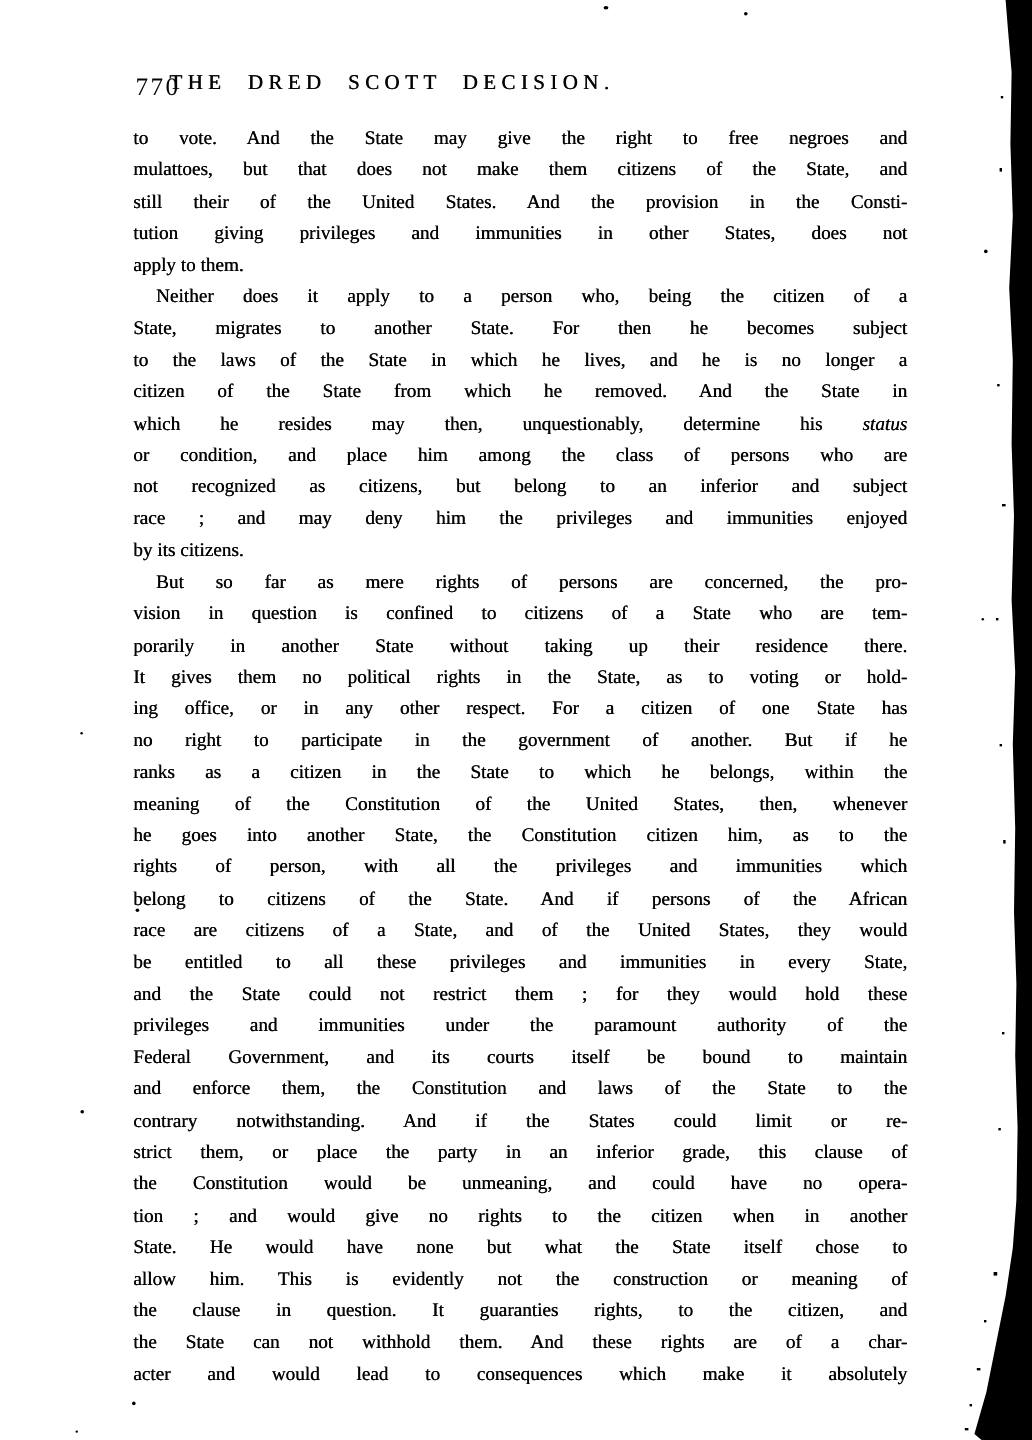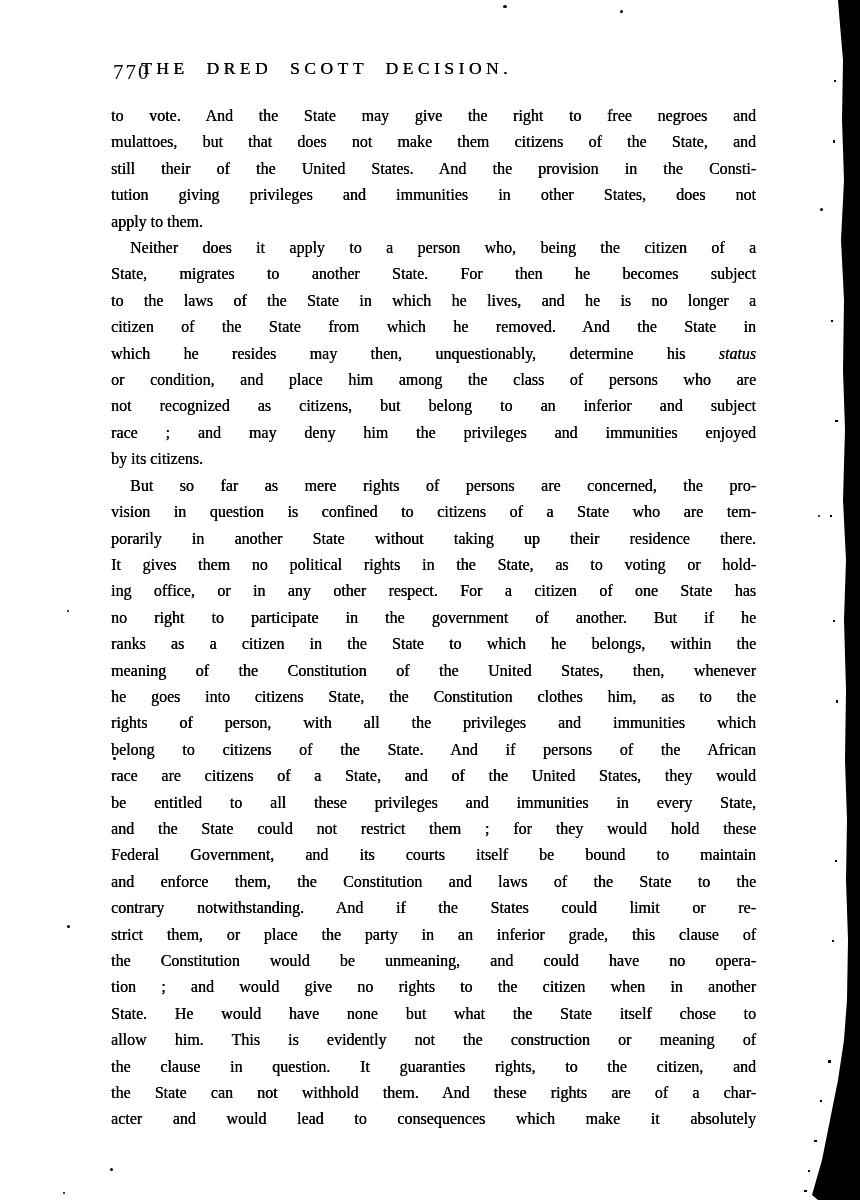--- a/index.html
+++ b/index.html
@@ -96,26 +96,27 @@
       </div>
       <div class="para indent">
         <div class="line">But so far as mere rights of persons are concerned, the pro-</div>
         <div class="line">vision in question is confined to citizens of a State who are tem-</div>
         <div class="line">porarily in another State without taking up their residence there.</div>
         <div class="line">It gives them no political rights in the State, as to voting or hold-</div>
         <div class="line">ing office, or in any other respect. For a citizen of one State has</div>
         <div class="line">no right to participate in the government of another. But if he</div>
         <div class="line">ranks as a citizen in the State to which he belongs, within the</div>
         <div class="line">meaning of the Constitution of the United States, then, whenever</div>
-        <div class="line">he goes into citizens State, the Constitution clothes him, as to the</div>
+        <div class="line">he goes into another State, the Constitution citizen him, as to the</div>
         <div class="line">rights of person, with all the privileges and immunities which</div>
         <div class="line">belong to citizens of the State. And if persons of the African</div>
         <div class="line">race are citizens of a State, and of the United States, they would</div>
         <div class="line">be entitled to all these privileges and immunities in every State,</div>
         <div class="line">and the State could not restrict them ; for they would hold these</div>
+        <div class="line">privileges and immunities under the paramount authority of the</div>
         <div class="line">Federal Government, and its courts itself be bound to maintain</div>
         <div class="line">and enforce them, the Constitution and laws of the State to the</div>
         <div class="line">contrary notwithstanding. And if the States could limit or re-</div>
         <div class="line">strict them, or place the party in an inferior grade, this clause of</div>
         <div class="line">the Constitution would be unmeaning, and could have no opera-</div>
         <div class="line">tion ; and would give no rights to the citizen when in another</div>
         <div class="line">State. He would have none but what the State itself chose to</div>
         <div class="line">allow him. This is evidently not the construction or meaning of</div>
         <div class="line">the clause in question. It guaranties rights, to the citizen, and</div>
         <div class="line">the State can not withhold them. And these rights are of a char-</div>

